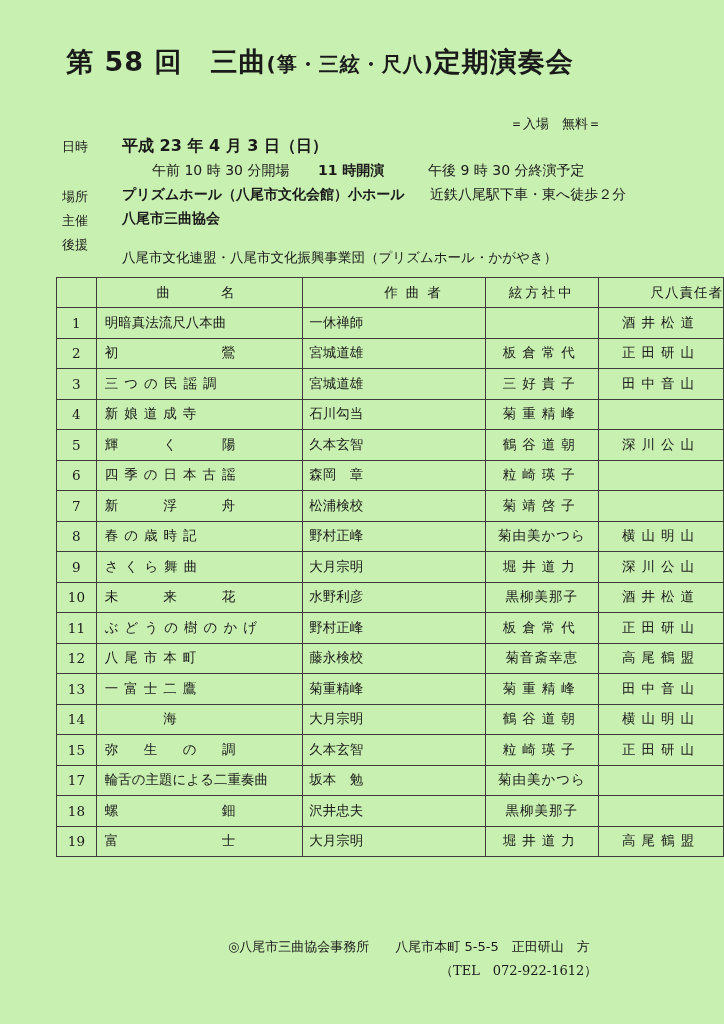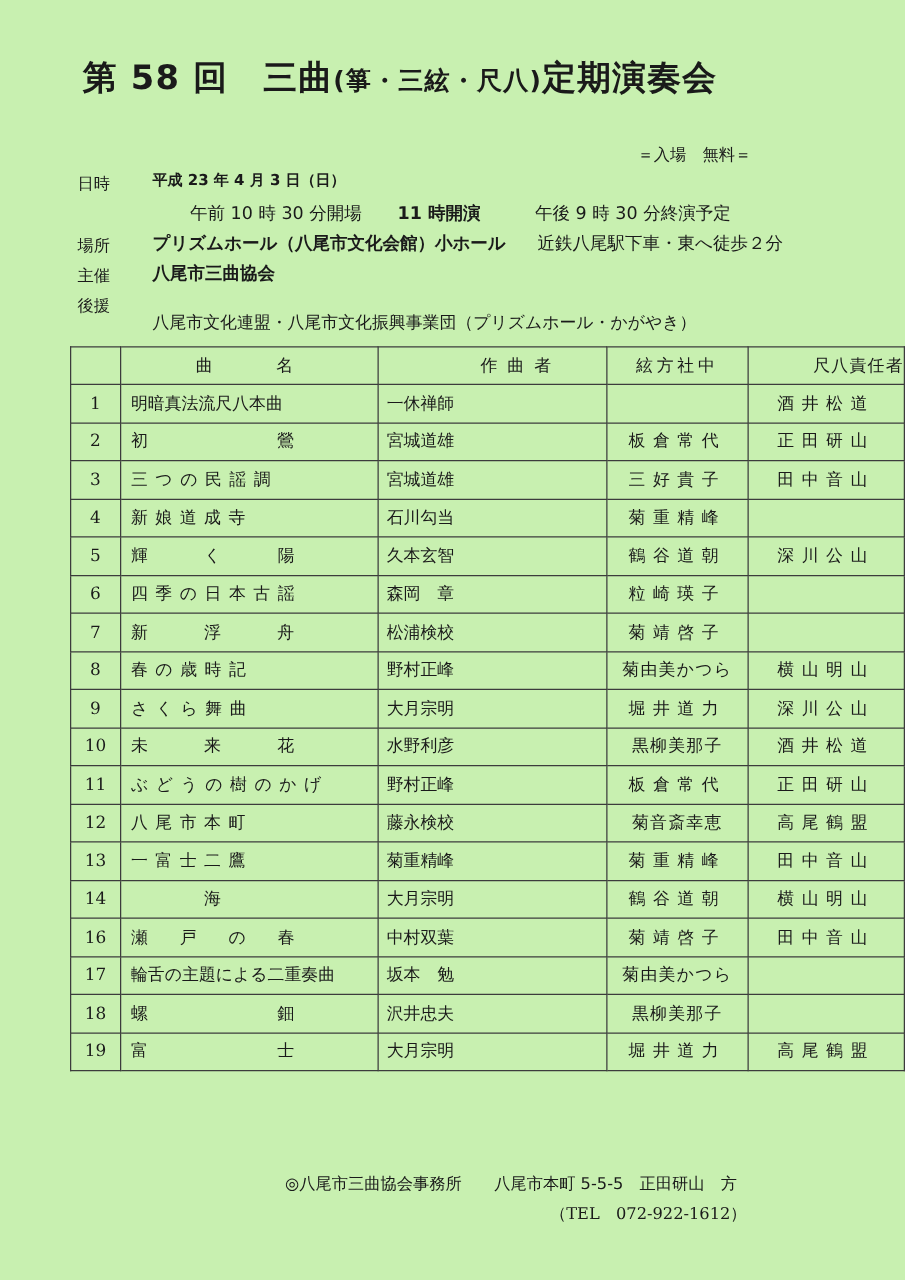--- a/index.html
+++ b/index.html
@@ -42,21 +42,21 @@
 </head>
 <body>
 
 <div class="title">
   <span>第 58 回　三曲</span><span class="paren">(箏・三絃・尺八)</span><span>定期演奏会</span>
 </div>
 
 <div class="admission">＝入場　無料＝</div>
 
 <div class="info-label" style="top:138px">日時</div>
-<div class="info-row bold" style="left:122px; top:136px; font-size:12px">平成 23 年 4 月 3 日（日）</div>
+<div class="info-row bold" style="left:122px; top:136px; font-size:16px">平成 23 年 4 月 3 日（日）</div>
 
 <div class="info-row" style="left:152px; top:162px">午前 10 時 30 分開場</div>
 <div class="info-row bold" style="left:318px; top:162px">11 時開演</div>
 <div class="info-row" style="left:428px; top:162px">午後 9 時 30 分終演予定</div>
 
 <div class="info-label" style="top:188px">場所</div>
 <div class="info-row bold" style="left:122px; top:186px">プリズムホール（八尾市文化会館）小ホール</div>
 <div class="info-row" style="left:430px; top:186px">近鉄八尾駅下車・東へ徒歩２分</div>
 
 <div class="info-label" style="top:212px">主催</div>
@@ -168,25 +168,25 @@
         <td class="c-shaku">田中音山</td>
       </tr>
       <tr>
         <td class="c-no">14</td>
         <td class="c-title">　　　海</td>
         <td class="c-comp">大月宗明</td>
         <td class="c-koto">鶴谷道朝</td>
         <td class="c-shaku">横山明山</td>
       </tr>
       <tr>
-        <td class="c-no">16</td>
-        <td class="c-title">瀬　戸　の　春</td>
-        <td class="c-comp">中村双葉</td>
-        <td class="c-koto">菊靖啓子</td>
-        <td class="c-shaku">田中音山</td>
+        <td class="c-no">15</td>
+        <td class="c-title">弥　生　の　調</td>
+        <td class="c-comp">久本玄智</td>
+        <td class="c-koto">粒崎瑛子</td>
+        <td class="c-shaku">正田研山</td>
       </tr>
       <tr>
         <td class="c-no">17</td>
         <td class="c-title" style="letter-spacing: 0px;">輪舌の主題による二重奏曲</td>
         <td class="c-comp">坂本　勉</td>
         <td class="c-koto" style="letter-spacing: 1px;">菊由美かつら</td>
         <td class="c-shaku"></td>
       </tr>
       <tr>
         <td class="c-no">18</td>

